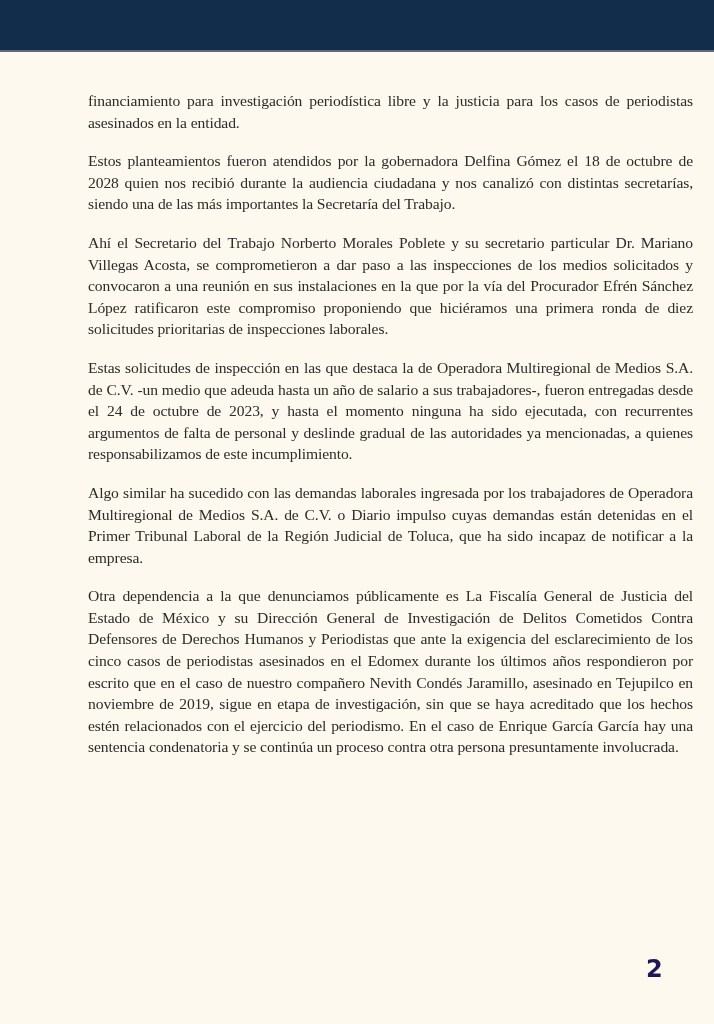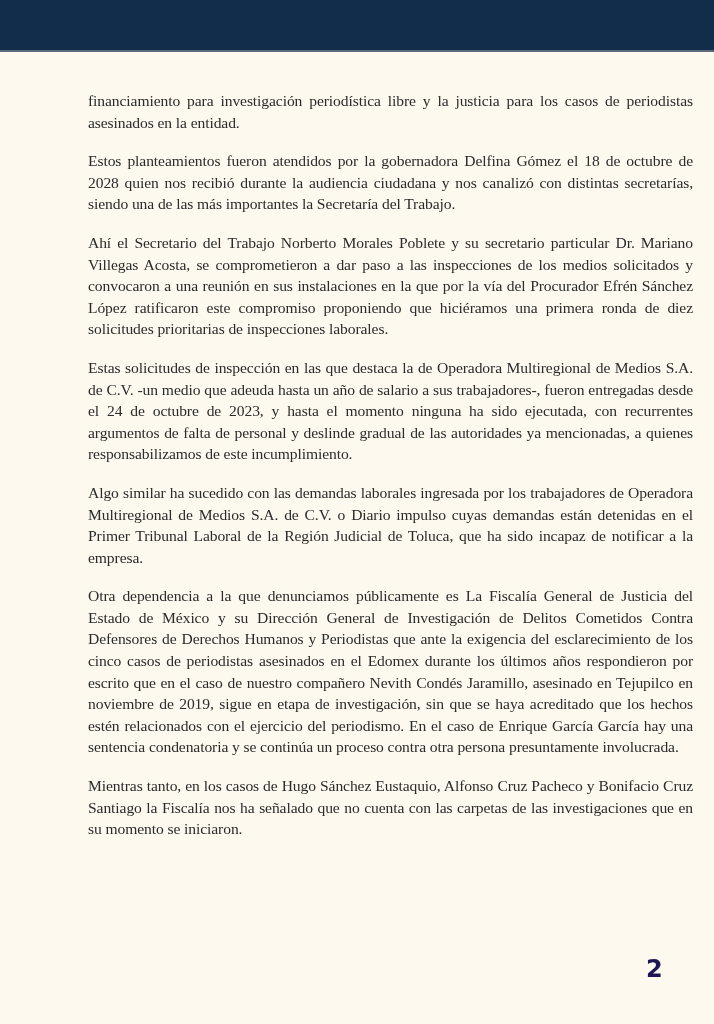--- a/index.html
+++ b/index.html
@@ -38,16 +38,15 @@
 
 <div class="header-bar"></div>
 
 <div class="content">
   <p>financiamiento para investigación periodística libre y la justicia para los casos de periodistas asesinados en la entidad.</p>
   <p>Estos planteamientos fueron atendidos por la gobernadora Delfina Gómez el 18 de octubre de 2028 quien nos recibió durante la audiencia ciudadana y nos canalizó con distintas secretarías, siendo una de las más importantes la Secretaría del Trabajo.</p>
   <p>Ahí el Secretario del Trabajo Norberto Morales Poblete y su secretario particular Dr. Mariano Villegas Acosta, se comprometieron a dar paso a las inspecciones de los medios solicitados y convocaron a una reunión en sus instalaciones en la que por la vía del Procurador Efrén Sánchez López ratificaron este compromiso proponiendo que hiciéramos una primera ronda  de diez solicitudes prioritarias de inspecciones laborales.</p>
   <p>Estas solicitudes de inspección en las que destaca la de Operadora Multiregional de Medios S.A. de C.V. -un medio que adeuda hasta un año de salario a sus trabajadores-, fueron entregadas desde el 24 de octubre de 2023, y hasta el momento ninguna ha sido ejecutada, con recurrentes argumentos de falta de personal y deslinde gradual de las autoridades ya mencionadas, a quienes responsabilizamos de este incumplimiento.</p>
   <p>Algo similar ha sucedido con las demandas laborales ingresada por los trabajadores de Operadora Multiregional de Medios S.A. de C.V. o Diario impulso cuyas demandas están detenidas en  el Primer Tribunal Laboral de la Región Judicial de Toluca, que ha sido incapaz de notificar a la empresa.</p>
   <p>Otra dependencia a la que denunciamos públicamente es La Fiscalía General de Justicia del Estado de México y su Dirección General de Investigación de Delitos Cometidos Contra Defensores de Derechos Humanos y Periodistas que ante la exigencia del esclarecimiento de los cinco casos de periodistas asesinados en el Edomex durante los últimos años respondieron por escrito que en el caso de nuestro compañero Nevith Condés Jaramillo, asesinado en Tejupilco en noviembre de 2019, sigue en etapa de investigación, sin que se haya acreditado que los hechos estén relacionados con el ejercicio del periodismo. En el caso de Enrique García García hay una sentencia condenatoria y se continúa un proceso contra otra persona presuntamente involucrada.</p>
-  <p>Mientras tanto, en los casos de Hugo Sánchez Eustaquio, Alfonso Cruz Pacheco y Bonifacio Cruz Santiago la Fiscalía  nos ha señalado  que no cuenta con las carpetas de las investigaciones que en su momento se iniciaron.</p>
 </div>
 
 <div class="page-number">2</div>
 
 </body></html>

